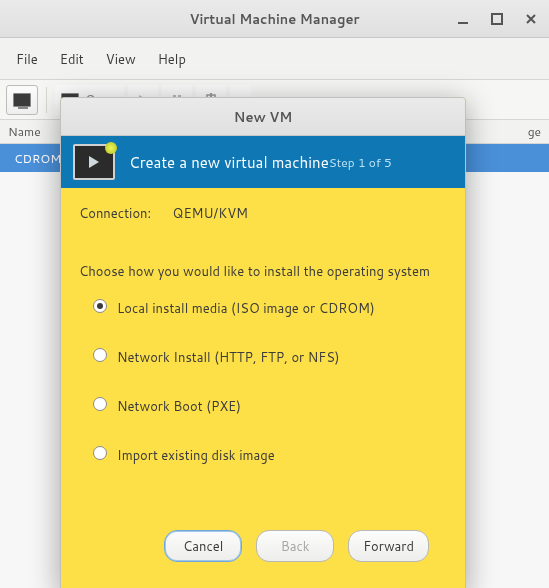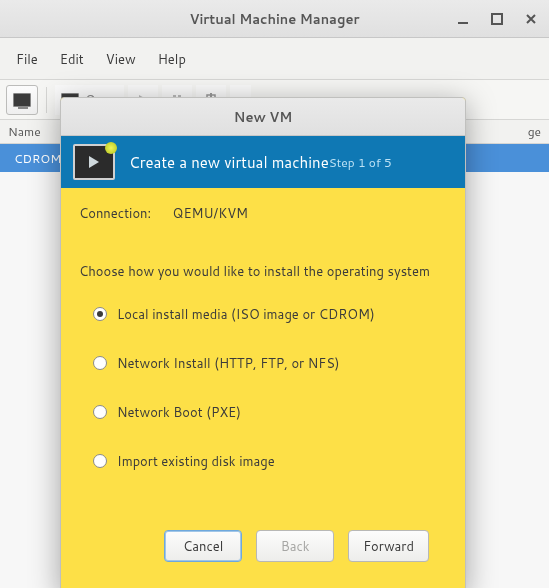--- a/index.html
+++ b/index.html
@@ -165,21 +165,20 @@
     padding: 16px 18px 12px 18px;
     font-size: 13px;
     color: #3b3b3b;
   }
   .conn-row { margin-bottom: 40px; }
   .conn-label { display:inline-block; width:90px;}
   .prompt { margin-bottom: 12px; }
   .radio-group { padding-left: 14px; }
   .radio-row {
     display: flex;
-    align-items: center;
     gap: 10px;
     height: 30px;
     margin-top: 19px;
   }
   .radio {
     width:14px;height:14px;border:1px solid #8a8a8a;border-radius:50%;
     display:flex;align-items:center;justify-content:center;
     background:#fff;
   }
   .radio.selected::after {
@@ -190,21 +189,21 @@
     justify-content:flex-end;
     gap:14px;
     padding: 14px 18px 18px 18px;
     margin-top: 40px;
   }
   .btn {
     min-width: 78px;
     height: 32px;
     background: linear-gradient(#fcfcfc,#ededeb);
     border: 1px solid #b8b8b6;
-    border-radius: 4px;
+    border-radius: 13px;
     display:flex;align-items:center;justify-content:center;
     font-size:13px;
     color:#3b3b3b;
     padding: 0 14px;
   }
   .btn.disabled { color:#a6a6a4; }
   .btn.focus {
     border: 1px solid #6fa8dc;
     box-shadow: inset 0 0 0 1px #a0c6e8;
   }

